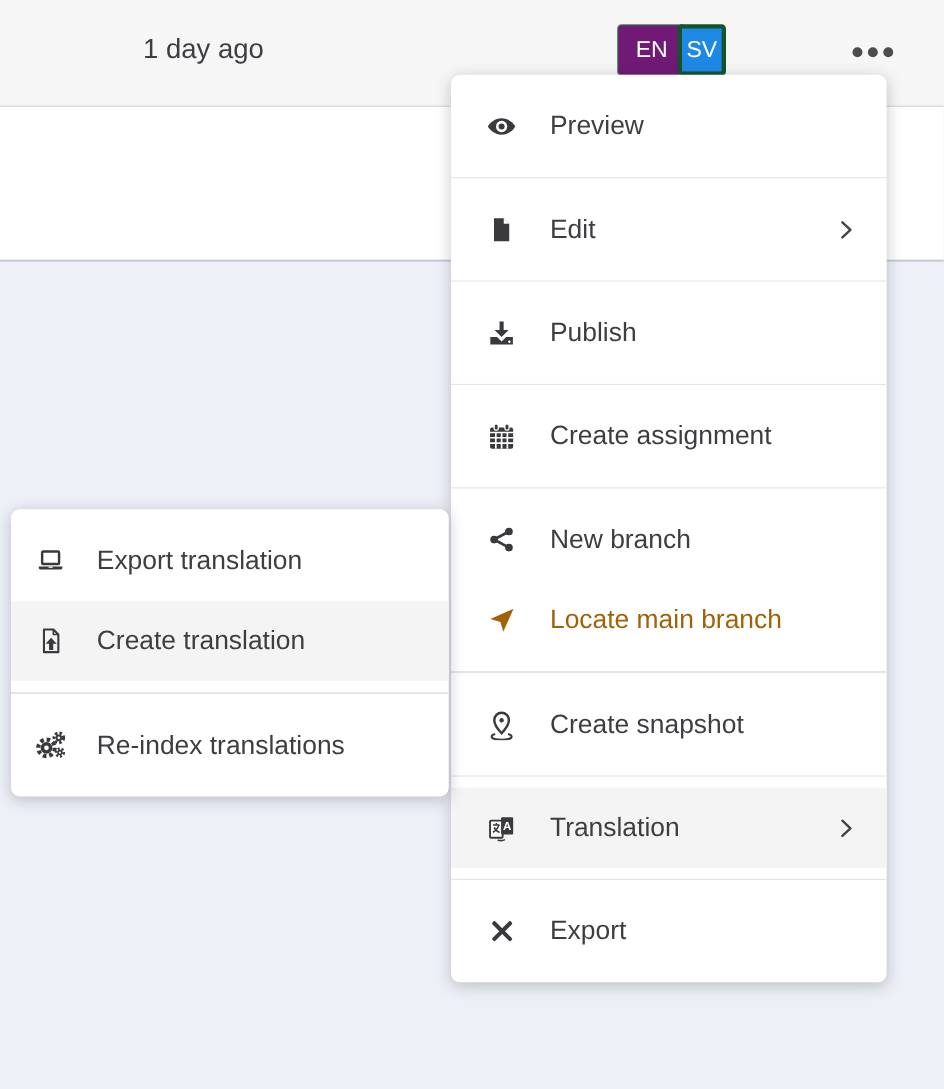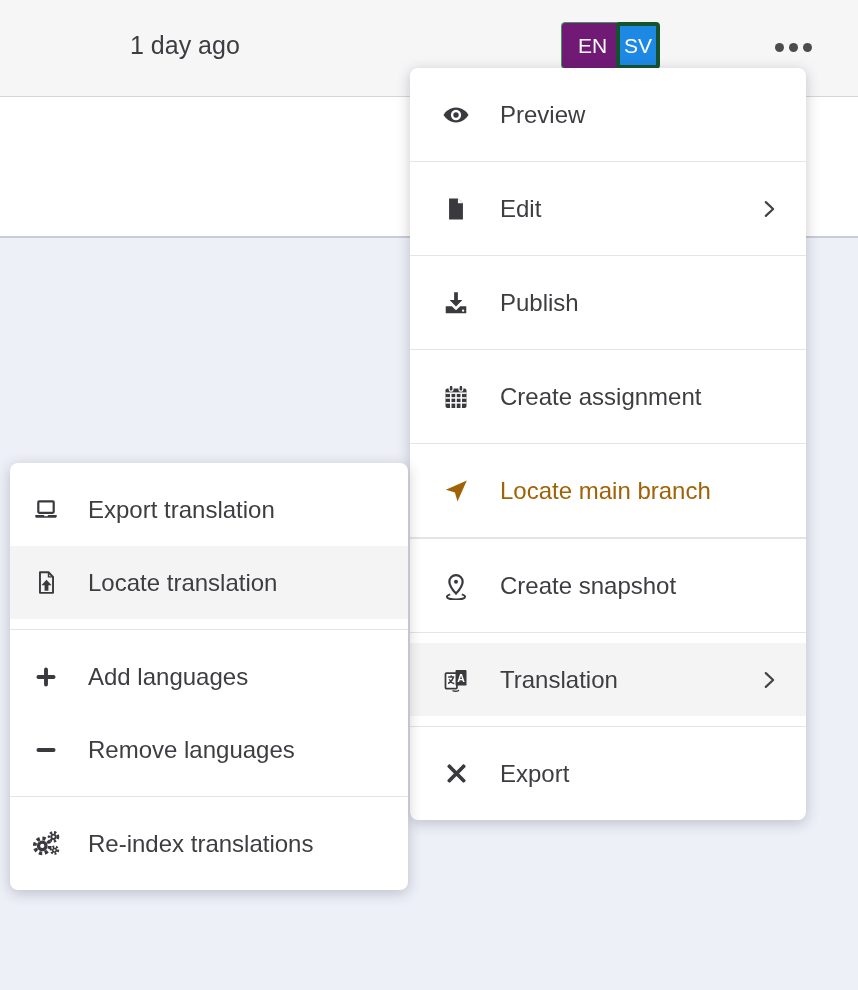--- a/index.html
+++ b/index.html
@@ -148,20 +148,33 @@
               <path d="M3 17h18"></path>
             </g>
           </svg>
       </span>
       <span class="mi-label">Create assignment</span>
     </div>
   </div>
   <div class="menu-sep"></div>
 
   <div class="menu-group">
+    <div class="menu-item">
+      <span class="mi-icon">
+        <svg width="27" height="27" viewBox="0 0 24 24">
+            <g stroke="currentColor" stroke-width="2.2">
+              <path d="M5.5 12L17.5 5.5M5.5 12l12 6.5"></path>
+            </g>
+            <circle cx="5.5" cy="12" r="3.1" fill="currentColor"></circle>
+            <circle cx="17.5" cy="5.5" r="3.1" fill="currentColor"></circle>
+            <circle cx="17.5" cy="18.5" r="3.1" fill="currentColor"></circle>
+          </svg>
+      </span>
+      <span class="mi-label">New branch</span>
+    </div>
     <div class="menu-item disabled">
       <span class="mi-icon">
         <svg width="26" height="26" viewBox="0 0 24 24">
             <path d="M22 2.2L2.6 10.9l8.4 2.5 2.4 8.2z" fill="currentColor"></path>
           </svg>
       </span>
       <span class="mi-label">Locate main branch</span>
     </div>
   </div>
   <div class="menu-sep"></div>
@@ -229,43 +242,25 @@
       <span class="mi-label">Export translation</span>
     </div>
     <div class="menu-item highlighted">
       <span class="mi-icon">
         <svg width="27" height="29" viewBox="0 0 24 24" fill="none" stroke="currentColor">
             <path d="M6.2 2.9h7.6l4 4.1v14.2H6.2z" stroke-width="1.7" stroke-linejoin="round"></path>
             <path d="M13.8 2.9v4.1h4" stroke-width="1.3"></path>
             <path d="M12 9.6l4.5 4.8h-2.8v5h-3.4v-5H7.5z" fill="currentColor" stroke="none"></path>
           </svg>
       </span>
-      <span class="mi-label">Locate translation</span>
-    </div>
-  </div>
-  <div class="menu-sep"></div>
-
-  <div class="menu-group">
-    <div class="menu-item">
-      <span class="mi-icon">
-        <svg width="26" height="26" viewBox="0 0 24 24" fill="none" stroke="currentColor">
-            <path d="M12 5v14M5 12h14" stroke-width="3.6" stroke-linecap="round"></path>
-          </svg>
-      </span>
-      <span class="mi-label">Add languages</span>
-    </div>
-    <div class="menu-item">
-      <span class="mi-icon">
-        <svg width="26" height="26" viewBox="0 0 24 24" fill="none" stroke="currentColor">
-            <path d="M5 12h14" stroke-width="3.6" stroke-linecap="round"></path>
-          </svg>
-      </span>
-      <span class="mi-label">Remove languages</span>
-    </div>
-  </div>
+      <span class="mi-label">Create translation</span>
+    </div>
+  </div>
+  <div class="menu-sep"></div>
+
   <div class="menu-sep"></div>
 
   <div class="menu-group">
     <div class="menu-item">
       <span class="mi-icon">
         <svg width="30" height="30" viewBox="0 0 24 24">
             <circle cx="9" cy="13.5" r="6" fill="none" stroke="currentColor" stroke-width="3" stroke-dasharray="2.6 2.1"></circle>
             <circle cx="9" cy="13.5" r="4.3" fill="currentColor"></circle>
             <circle cx="9" cy="13.5" r="1.7" fill="#fff"></circle>
             <circle cx="18" cy="6.2" r="3.5" fill="none" stroke="currentColor" stroke-width="2.2" stroke-dasharray="1.8 1.5"></circle>

